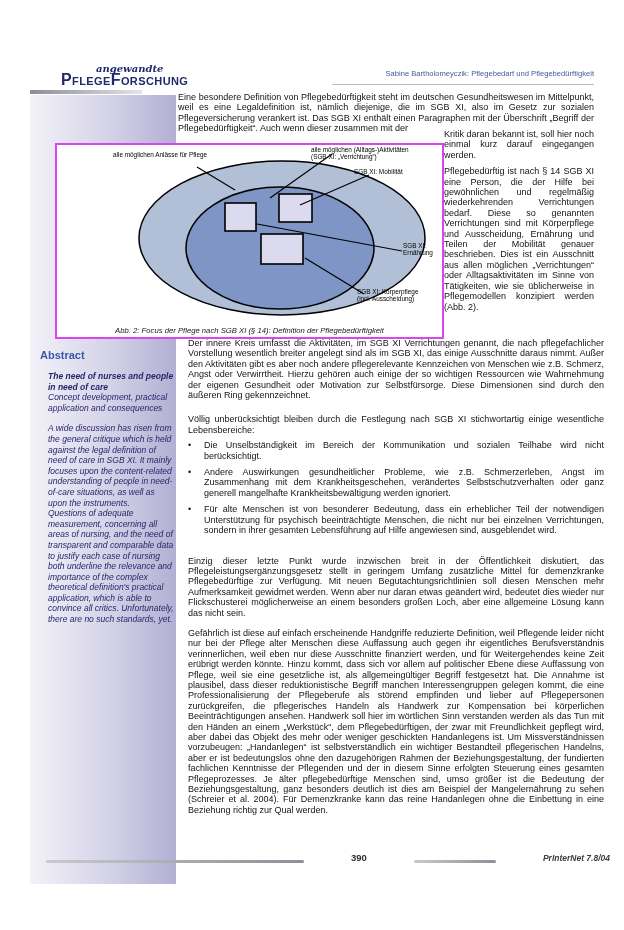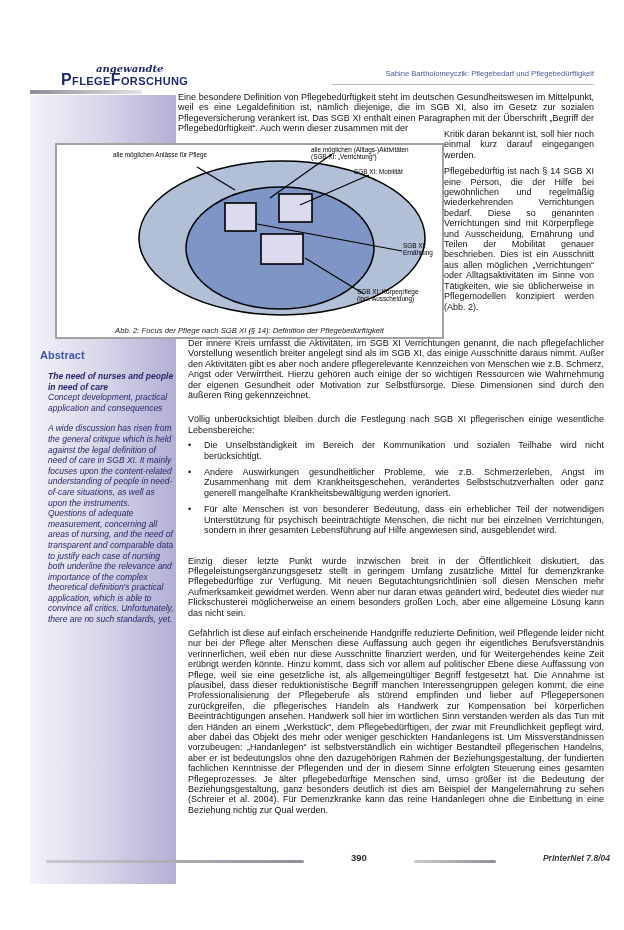--- a/index.html
+++ b/index.html
@@ -37,21 +37,21 @@
   .p-voellig{margin-bottom:5px !important;}
   .bullet-row{display:flex;margin-bottom:6px;}
   .bullet-marker{width:16px;flex:0 0 16px;}
   .bullet-marker::before{content:"•";}
   .bullet-body{flex:1;}
   .spacer-after-bullets{height:14px;}
   .p-einzig{margin-bottom:10px !important;}
 
   
   .figure{position:absolute;left:55px;top:143px;width:385px;height:192px;
-          border:2px solid #a3a3a3;background:#fff;box-sizing:content-box;}
+          border:2px solid #d946ef;background:#fff;box-sizing:content-box;}
   .figure svg{position:absolute;left:0;top:0;}
   .fig-label{position:absolute;font-size:6.4px;line-height:7.4px;color:#000;}
   .lab-outer{left:56px;top:6px;width:110px;}
   .lab-inner{left:254px;top:1px;width:128px;}
   .lab-mobility{left:297px;top:23px;width:85px;}
   .lab-nutrition{left:346px;top:97px;width:38px;}
   .lab-care{left:300px;top:143px;width:84px;}
   .fig-caption{position:absolute;left:0;bottom:2px;width:100%;text-align:center;
                font-style:italic;font-size:7.7px;color:#1a1a1a;}
 
@@ -115,21 +115,21 @@
     <div class="fig-caption">Abb. 2: Focus der Pflege nach SGB XI (§ 14): Definition der Pflegebedürftigkeit</div>
   </div>
 
   <div class="narrow-col body-text">
     <p>Kritik daran bekannt ist, soll hier noch einmal kurz darauf eingegangen werden.</p>
     <p>Pflegebedürftig ist nach § 14 SGB XI eine Person, die der Hilfe bei gewöhnlichen und regelmäßig wiederkehrenden Verrichtungen bedarf. Diese so genannten Verrichtungen sind mit Körperpflege und Ausscheidung, Ernährung und Teilen der Mobilität genauer beschrieben. Dies ist ein Ausschnitt aus allen möglichen „Verrichtungen“ oder Alltagsaktivitäten im Sinne von Tätigkeiten, wie sie üblicherweise in Pflegemodellen konzipiert werden (Abb. 2).</p>
   </div>
 
   <div class="main-flow body-text">
     <p class="p-inner">Der innere Kreis umfasst die Aktivitäten, im SGB XI Verrichtungen genannt, die nach pflegefachlicher Vorstellung wesentlich breiter angelegt sind als im SGB XI, das einige Ausschnitte daraus nimmt. Außer den Aktivitäten gibt es aber noch andere pflegerelevante Kennzeichen von Menschen wie z.B. Schmerz, Angst oder Verwirrtheit. Hierzu gehören auch einige der so wichtigen Ressourcen wie Wahrnehmung der eigenen Gesundheit oder Motivation zur Selbstfürsorge. Diese Dimensionen sind durch den äußeren Ring gekennzeichnet.</p>
-    <p class="p-voellig">Völlig unberücksichtigt bleiben durch die Festlegung nach SGB XI pflegerischen einige wesentliche Lebensbereiche:</p>
+    <p class="p-voellig">Völlig unberücksichtigt bleiben durch die Festlegung nach SGB XI stichwortartig einige wesentliche Lebensbereiche:</p>
     <div class="bullet-row">
       <span class="bullet-marker"></span>
       <span class="bullet-body">Die Unselbständigkeit im Bereich der Kommunikation und sozialen Teilhabe wird nicht berücksichtigt.</span>
     </div>
     <div class="bullet-row">
       <span class="bullet-marker"></span>
       <span class="bullet-body">Andere Auswirkungen gesundheitlicher Probleme, wie z.B. Schmerzerleben, Angst im Zusammenhang mit dem Krankheitsgeschehen, verändertes Selbstschutzverhalten oder ganz generell mangelhafte Krankheitsbewältigung werden ignoriert.</span>
     </div>
     <div class="bullet-row">
       <span class="bullet-marker"></span>

